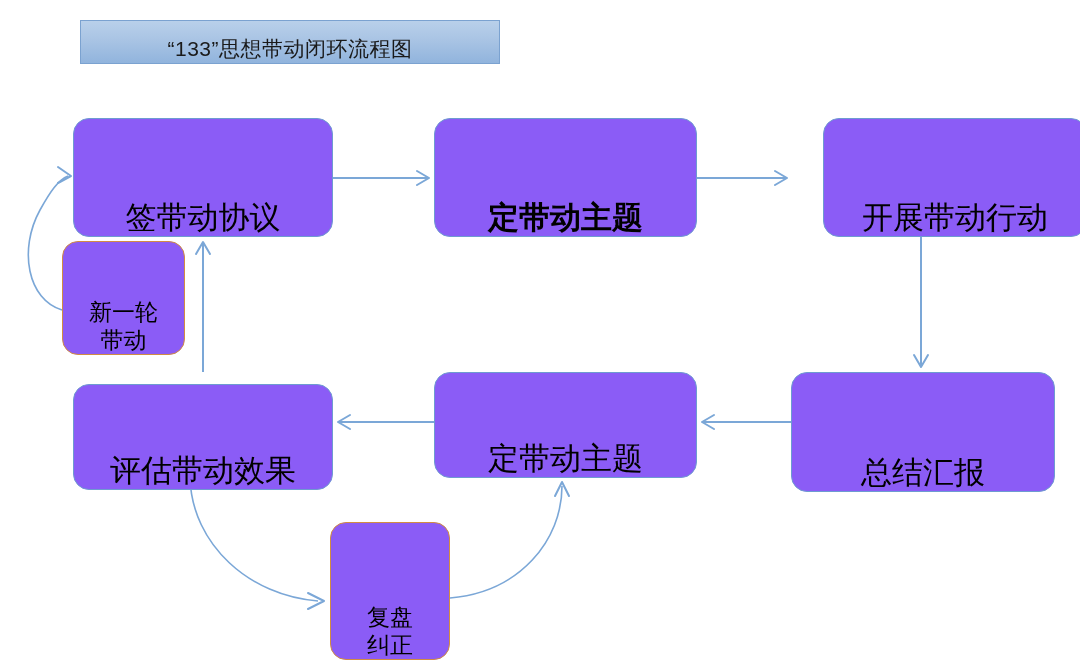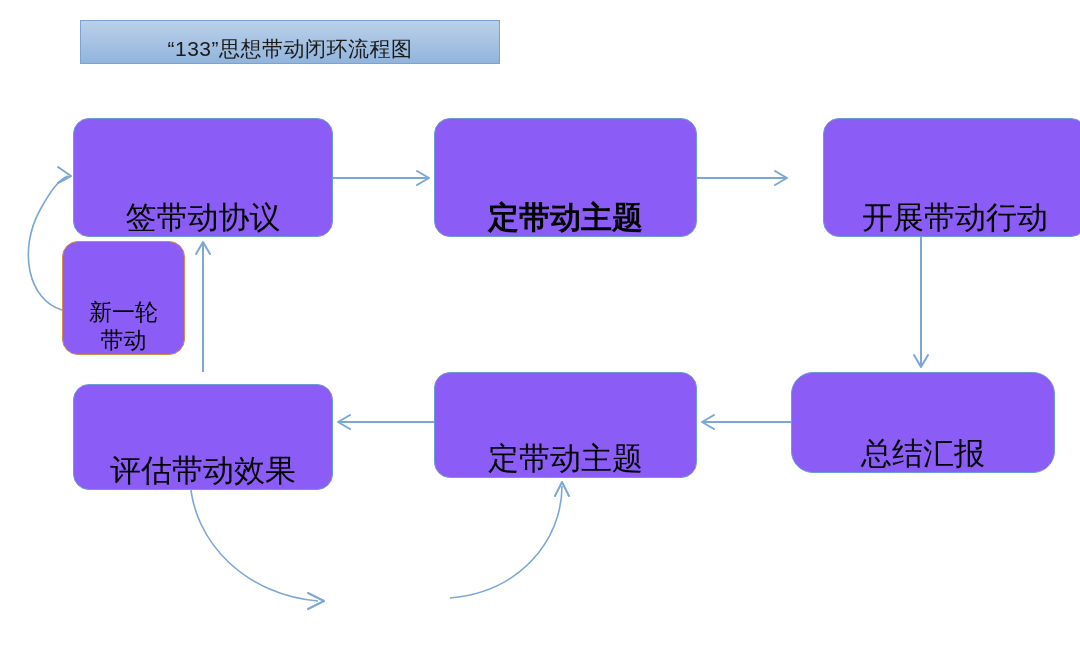--- a/index.html
+++ b/index.html
@@ -65,21 +65,21 @@
   .node .node-label {
     display: block;
     white-space: pre-line;
   }
   
   #node-sign       { left: 73px;  top: 118px; width: 260px; height: 119px; }
   #node-theme      { left: 434px; top: 118px; width: 263px; height: 119px; font-weight: bold; }
   #node-action     { left: 791px; top: 118px; width: 264px; height: 119px; margin-left: 32px; }
   #node-evaluate   { left: 73px;  top: 384px; width: 260px; height: 106px; }
   #node-communicate{ left: 434px; top: 372px; width: 263px; height: 106px; }
-  #node-report     { left: 791px; top: 372px; width: 264px; height: 101px; border-radius: 22px; }
+  #node-report     { left: 791px; top: 372px; width: 264px; height: 120px; }
   #node-newround   { left: 62px;  top: 241px; width: 123px; height: 114px; }
   #node-review     { left: 330px; top: 522px; width: 120px; height: 138px; }
 
   
   #connectors {
     position: absolute;
     left: 0;
     top: 0;
     width: 1080px;
     height: 670px;
@@ -182,14 +182,18 @@
 
   <div class="node blue" id="node-report">
     <span class="node-label">总结汇报</span>
   </div>
 
   <div class="node orange" id="node-newround">
     <span class="node-label">新一轮
 带动</span>
   </div>
 
+  <div class="node orange" id="node-review">
+    <span class="node-label">复盘
+纠正</span>
+  </div>
 
 </div>
 
 </body></html>

